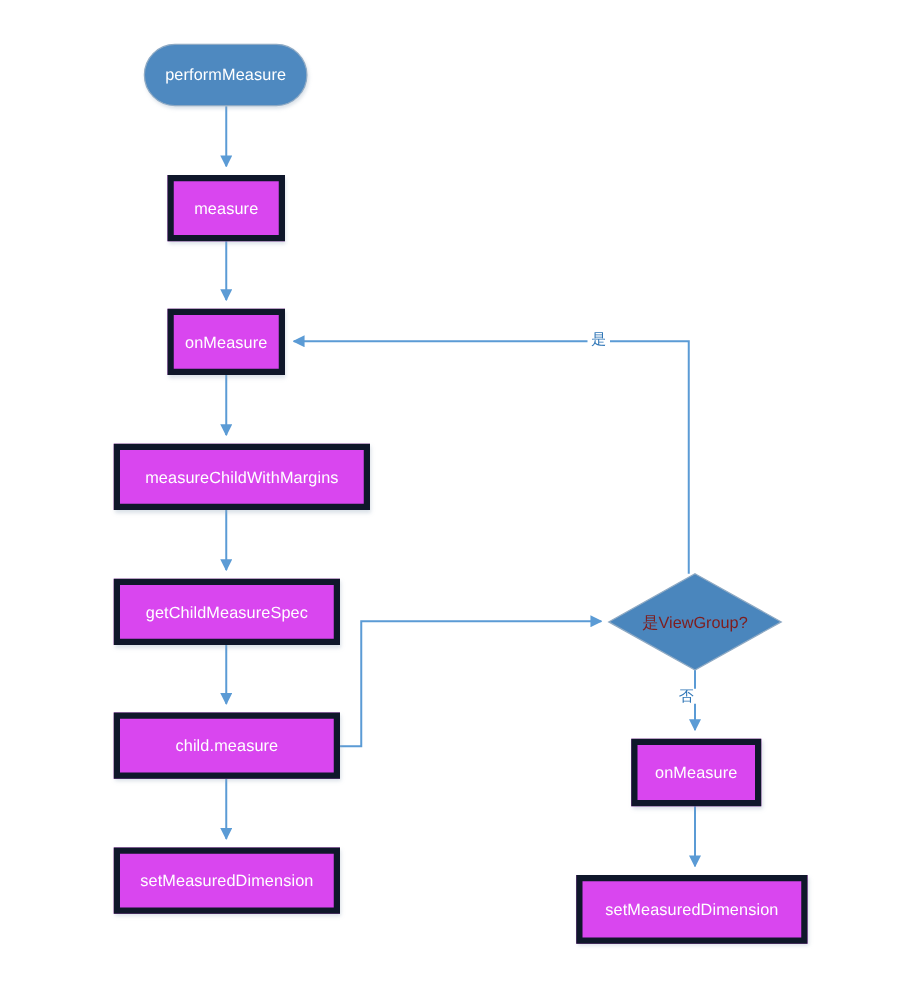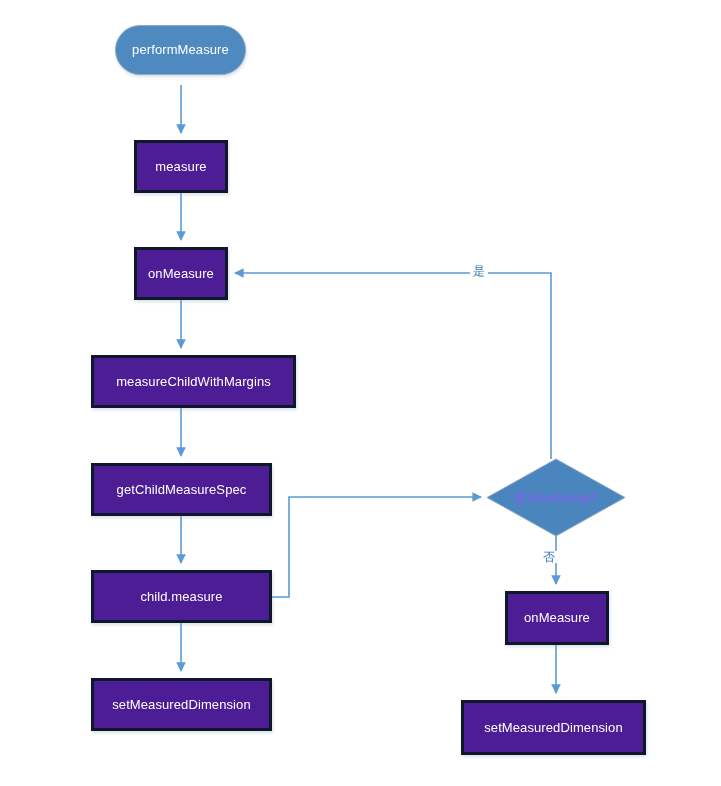--- a/index.html
+++ b/index.html
@@ -29,22 +29,22 @@
     position: absolute;
     box-sizing: border-box;
     display: flex;
     align-items: center;
     justify-content: center;
     color: #ffffff;
     font-size: 13px;
     letter-spacing: 0.1px;
     text-align: center;
     line-height: 1.2;
-    background: #4c1d95;
-    border: 3px solid #0f172a;
+    background: #d946ef;
+    border: 5px solid #0f172a;
     box-shadow: 1px 2px 3px rgba(150,170,190,0.35);
     z-index: 2;
   }
   .node.rounded {
     border-radius: 26px;
     border: 1px solid #8FAAC4;
     background: #4E89C0;
   }
   .diamond-wrap {
     position: absolute;
@@ -56,21 +56,21 @@
   }
   .diamond-label {
     position: absolute;
     left: 0;
     top: 0;
     width: 100%;
     height: 100%;
     display: flex;
     align-items: center;
     justify-content: center;
-    color: #8b5cf6;
+    color: #7f1d1d;
     font-size: 13px;
     pointer-events: none;
   }
   .edge-label {
     position: absolute;
     color: #2E75B6;
     font-size: 12px;
     background: #ffffff;
     padding: 0 3px;
     z-index: 3;
@@ -103,21 +103,21 @@
 
     <path d="M 272 597 L 289 597 L 289 497 L 481 497" fill="none" stroke="#5B9BD5" stroke-width="1.6" marker-end="url(#arrow)"></path>
 
     <path d="M 551 459 L 551 273 L 235 273" fill="none" stroke="#5B9BD5" stroke-width="1.6" marker-end="url(#arrow)"></path>
 
     <path d="M 556 536 L 556 584" fill="none" stroke="#5B9BD5" stroke-width="1.6" marker-end="url(#arrow)"></path>
 
     <path d="M 556 645 L 556 693" fill="none" stroke="#5B9BD5" stroke-width="1.6" marker-end="url(#arrow)"></path>
   </svg>
 
-  <div class="node rounded" style="left:115px; top:25px; width:131px; height:50px;">
+  <div class="node rounded" style="left:115px; top:35px; width:131px; height:50px;">
     <span>performMeasure</span>
   </div>
 
   <div class="node" style="left:134px; top:140px; width:94px; height:53px;">
     <span>measure</span>
   </div>
 
   <div class="node" style="left:134px; top:247px; width:94px; height:53px;">
     <span>onMeasure</span>
   </div>

